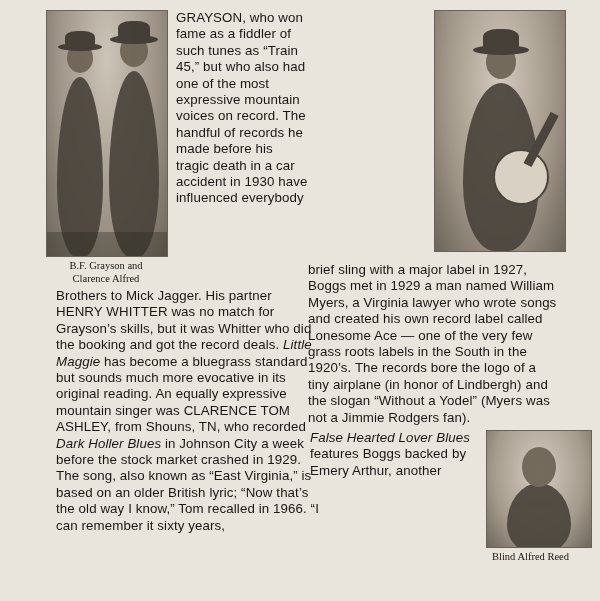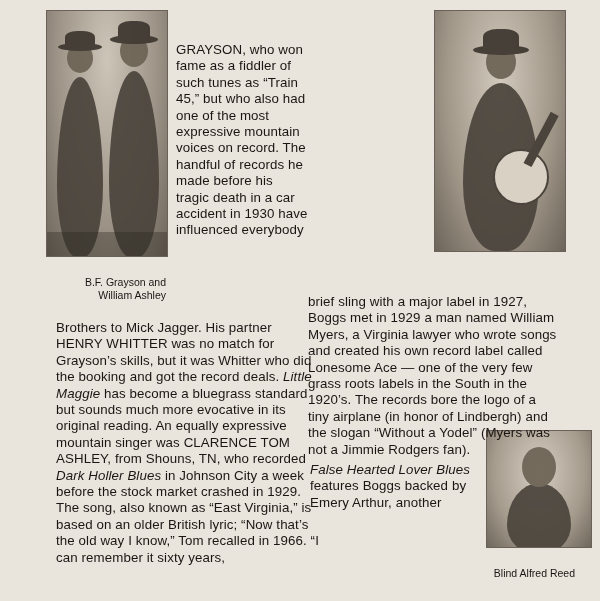--- a/index.html
+++ b/index.html
@@ -29,23 +29,24 @@
   }
   .photo-frame {
     background: #b9b0a4;
     border: 1px solid #6a6158;
     position: relative;
     overflow: hidden;
   }
   .photo-caption {
     font-size: 10.5px;
     line-height: 12.5px;
-    text-align: right;
-    margin-top: 19px;
+    text-align: center;
+    margin-top: 3px;
     color: #1b1613;
+    font-family: Liberation Serif, serif;
   }
 
   
   #photo-grayson {
     left: 46px;
     top: 10px;
     width: 120px;
   }
   #photo-grayson .photo-frame {
     width: 120px;
@@ -126,21 +127,20 @@
   }
 
   
   .col {
     position: absolute;
     font-size: 13.3px;
     line-height: 16.4px;
     text-align: left;
     color: #1b1613;
     letter-spacing: .1px;
-    margin-top: 32px;
   }
   .col p {
     margin: 0;
   }
   .col p + p {
     text-indent: 14px;
   }
   #col-a {
     left: 176px;
     top: 10px;
@@ -184,21 +184,21 @@
       </div>
       <div class="fig" style="left:62px; top:60px; width:50px; height:186px;">
         <div class="head" style="top:-36px; width:28px; height:32px;"></div>
         <div class="hat" style="top:-50px; width:32px; height:18px;"></div>
         <div class="brim" style="top:-36px; width:48px; height:9px;"></div>
       </div>
       <div class="floorline" style="bottom:0; height:24px;"></div>
     </div>
     <div class="photo-caption">
       <span>B.F. Grayson and</span><br>
-      <span>William Ashley</span>
+      <span>Clarence Alfred</span>
     </div>
   </div>
 
   <div class="photo-block" id="photo-boggs">
     <div class="photo-frame">
       <div class="fig" style="left:28px; top:72px; width:76px; height:168px;">
         <div class="head" style="top:-38px; width:30px; height:34px;"></div>
         <div class="hat" style="top:-54px; width:36px; height:20px;"></div>
         <div class="brim" style="top:-38px; width:56px; height:10px;"></div>
       </div>

